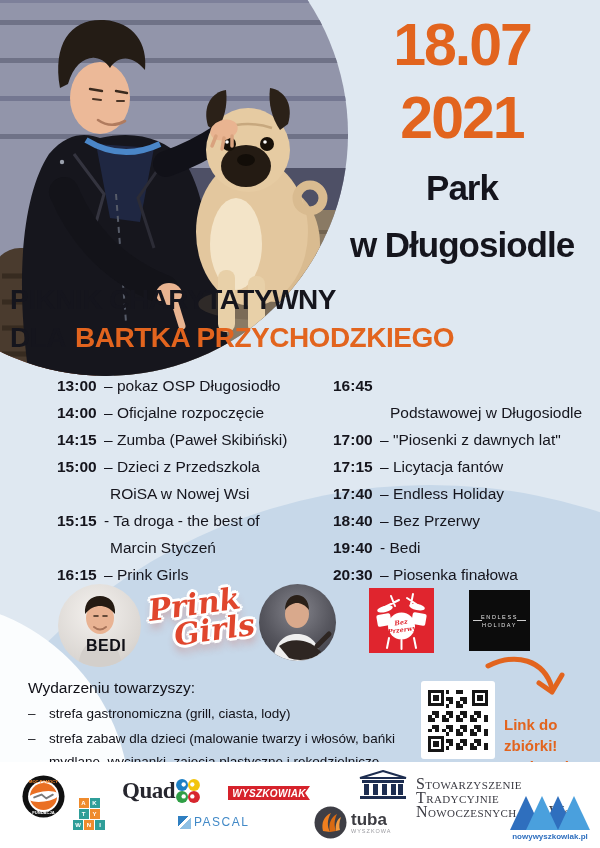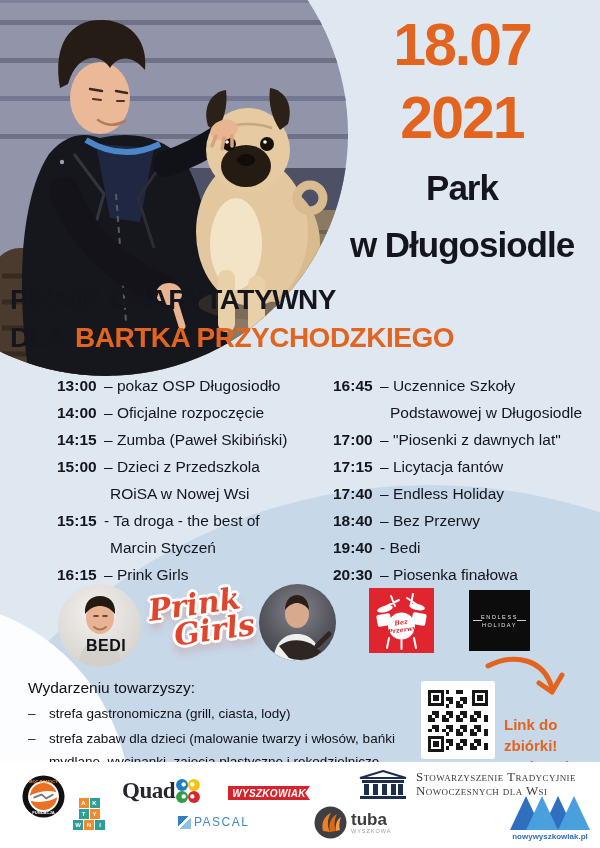--- a/index.html
+++ b/index.html
@@ -81,22 +81,22 @@
   .tile.t{background:#2f9e99}.tile.o{background:#ef8b2d}
   .quad{left:122px;top:16px;display:flex;align-items:center}
   .quad .qtxt{font-family:"Liberation Serif",serif;font-weight:700;font-size:23px;color:#26262e;letter-spacing:-.5px}
   .wysz{left:228px;top:24px;width:82px;height:14px;background:#d6222b;color:#fff;display:flex;align-items:center;
         justify-content:center;font-size:10px;font-weight:700;font-style:italic;letter-spacing:.3px;
         clip-path:polygon(0 0,100% 0,94% 50%,100% 100%,0 100%)}
   .pascal{left:178px;top:53px;display:flex;align-items:center;gap:3px}
   .pascal .pic{width:13px;height:13px;background:linear-gradient(135deg,#2f7fc1 42%,#ffffff 42%,#ffffff 56%,#8fc0e4 56%)}
   .pascal .ptxt{color:#4189c7;font-size:12px;letter-spacing:1.5px}
   .stow-ic{left:356px;top:8px}
-  .stow-tx{left:416px;top:8px;font-family:"Liberation Serif",serif;font-variant:small-caps;
-           font-size:13px;line-height:14px;color:#3a3a42;letter-spacing:.4px}
+  .stow-tx{left:416px;top:15px;font-family:"Liberation Serif",serif;font-variant:small-caps;
+           font-size:16px;line-height:14px;color:#3a3a42;letter-spacing:.4px}
   .tuba{left:314px;top:44px;display:flex;align-items:center;gap:4px}
   .tuba .tcol{display:flex;flex-direction:column;line-height:1}
   .tuba .tname{font-size:17px;font-weight:700;color:#3c3c42}
   .tuba .tsub{font-size:5.5px;color:#9a9aa0;letter-spacing:1px;margin-top:1px}
   .nw{left:510px;top:28px;width:80px;text-align:center}
   .nw .ntxt{font-size:8px;font-weight:700;color:#2f6fbe;margin-top:-2px}
 </style>
 </head>
 <body>
 
@@ -207,21 +207,20 @@
     <div class="cont">Marcin Styczeń</div>
     <div class="srow">
         <span class="time">16:15</span>
         <span class="stext">– Prink Girls</span>
       </div>
   </div>
 
   <div class="col col-right">
     <div class="srow">
         <span class="time">16:45</span>
-        <span class="stext">– Uczennice Szkoły</span>
       </div>
     <div class="cont">Podstawowej w Długosiodle</div>
     <div class="srow">
         <span class="time">17:00</span>
         <span class="stext">– "Piosenki z dawnych lat"</span>
       </div>
     <div class="srow">
         <span class="time">17:15</span>
         <span class="stext">– Licytacja fantów</span>
       </div>

